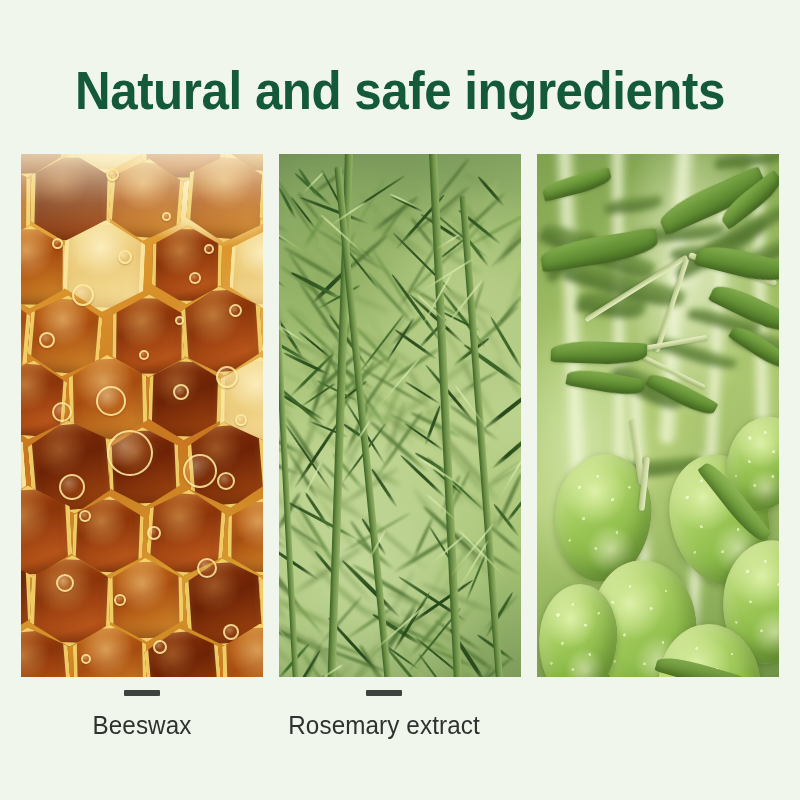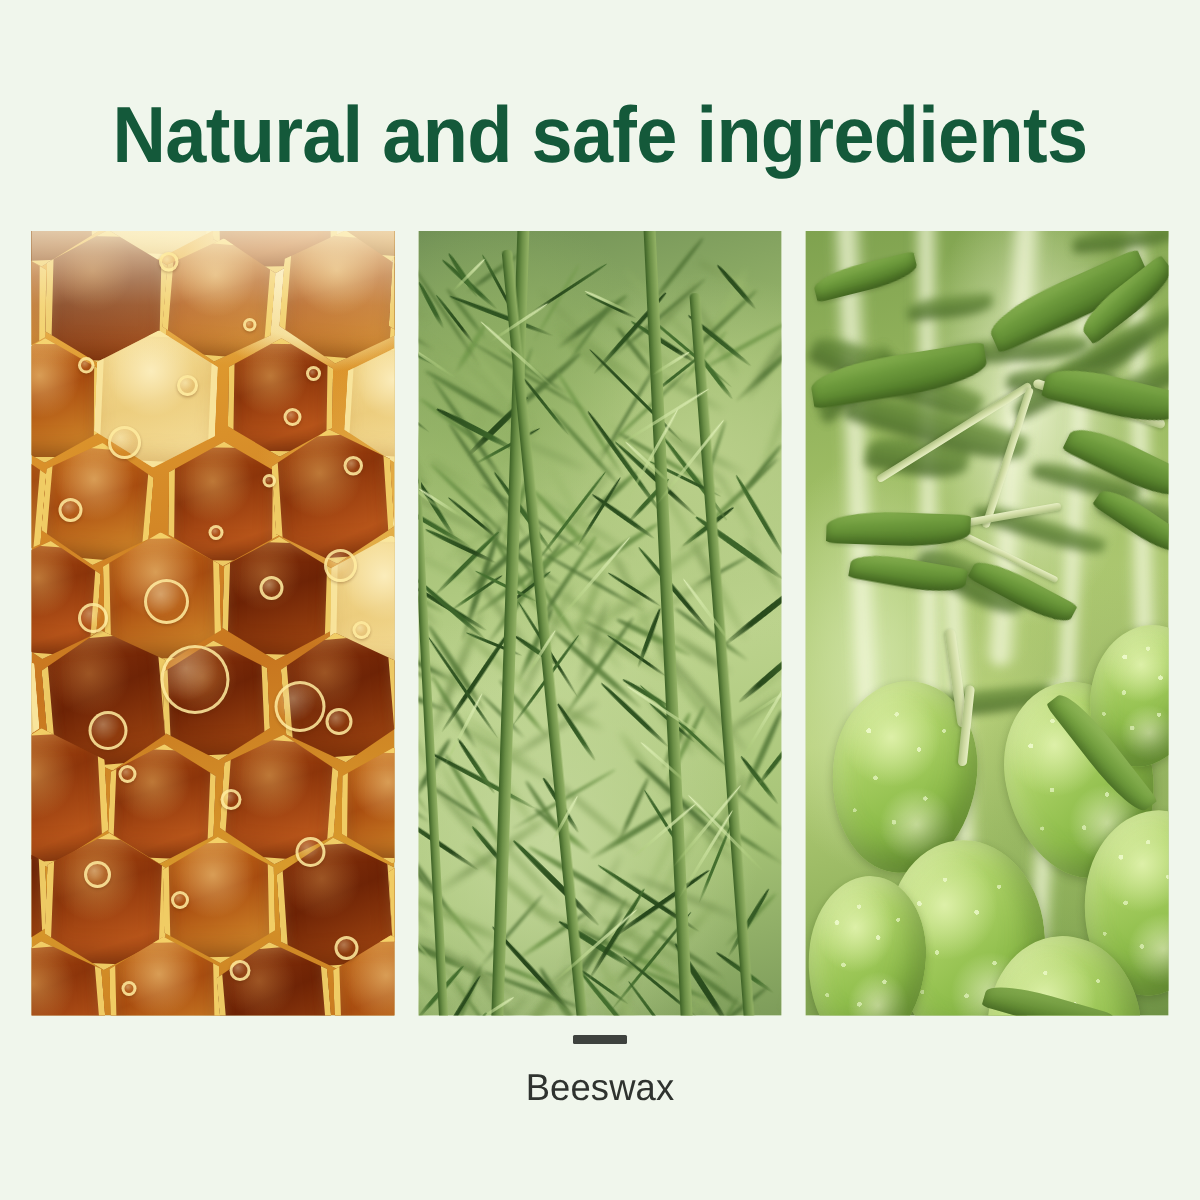--- a/index.html
+++ b/index.html
@@ -199,21 +199,21 @@
       radial-gradient(circle at 18% 70%, rgba(245,255,215,0.5) 0 1.3px, transparent 1.4px);
   }
 
   
   .captions {
     position: absolute;
     top: 690px;
     left: 21px;
     width: 758px;
     display: flex;
-    justify-content: center;
+    justify-content: flex-start;
   }
   .caption {
     width: 242px;
     text-align: center;
   }
   .caption-dash {
     width: 36px;
     height: 6px;
     border-radius: 1px;
     background: #3e423e;
@@ -733,15 +733,19 @@
 
 </div>
 
 <div class="captions">
 
   <div class="caption">
     <div class="caption-dash"></div>
     <div class="caption-label">Beeswax</div>
   </div>
 
+  <div class="caption">
+    <div class="caption-dash"></div>
+    <div class="caption-label">Rosemary extract</div>
+  </div>
 
 
 </div>
 
 </body></html>

